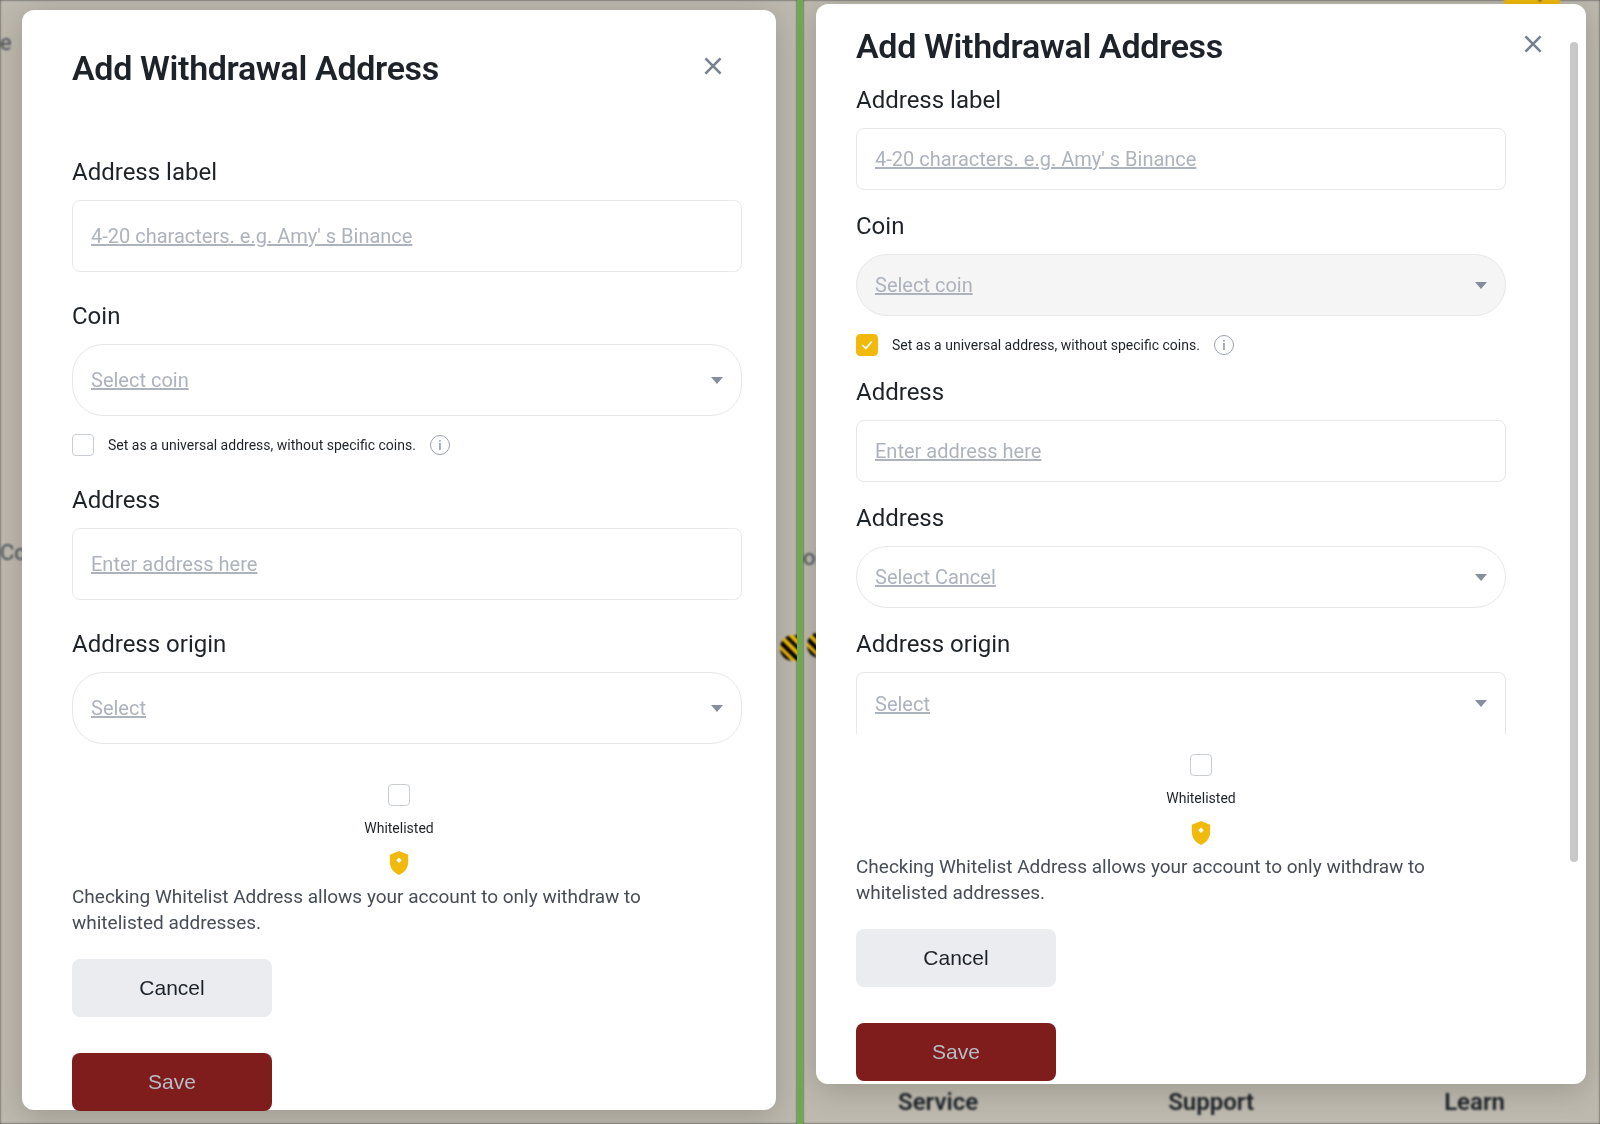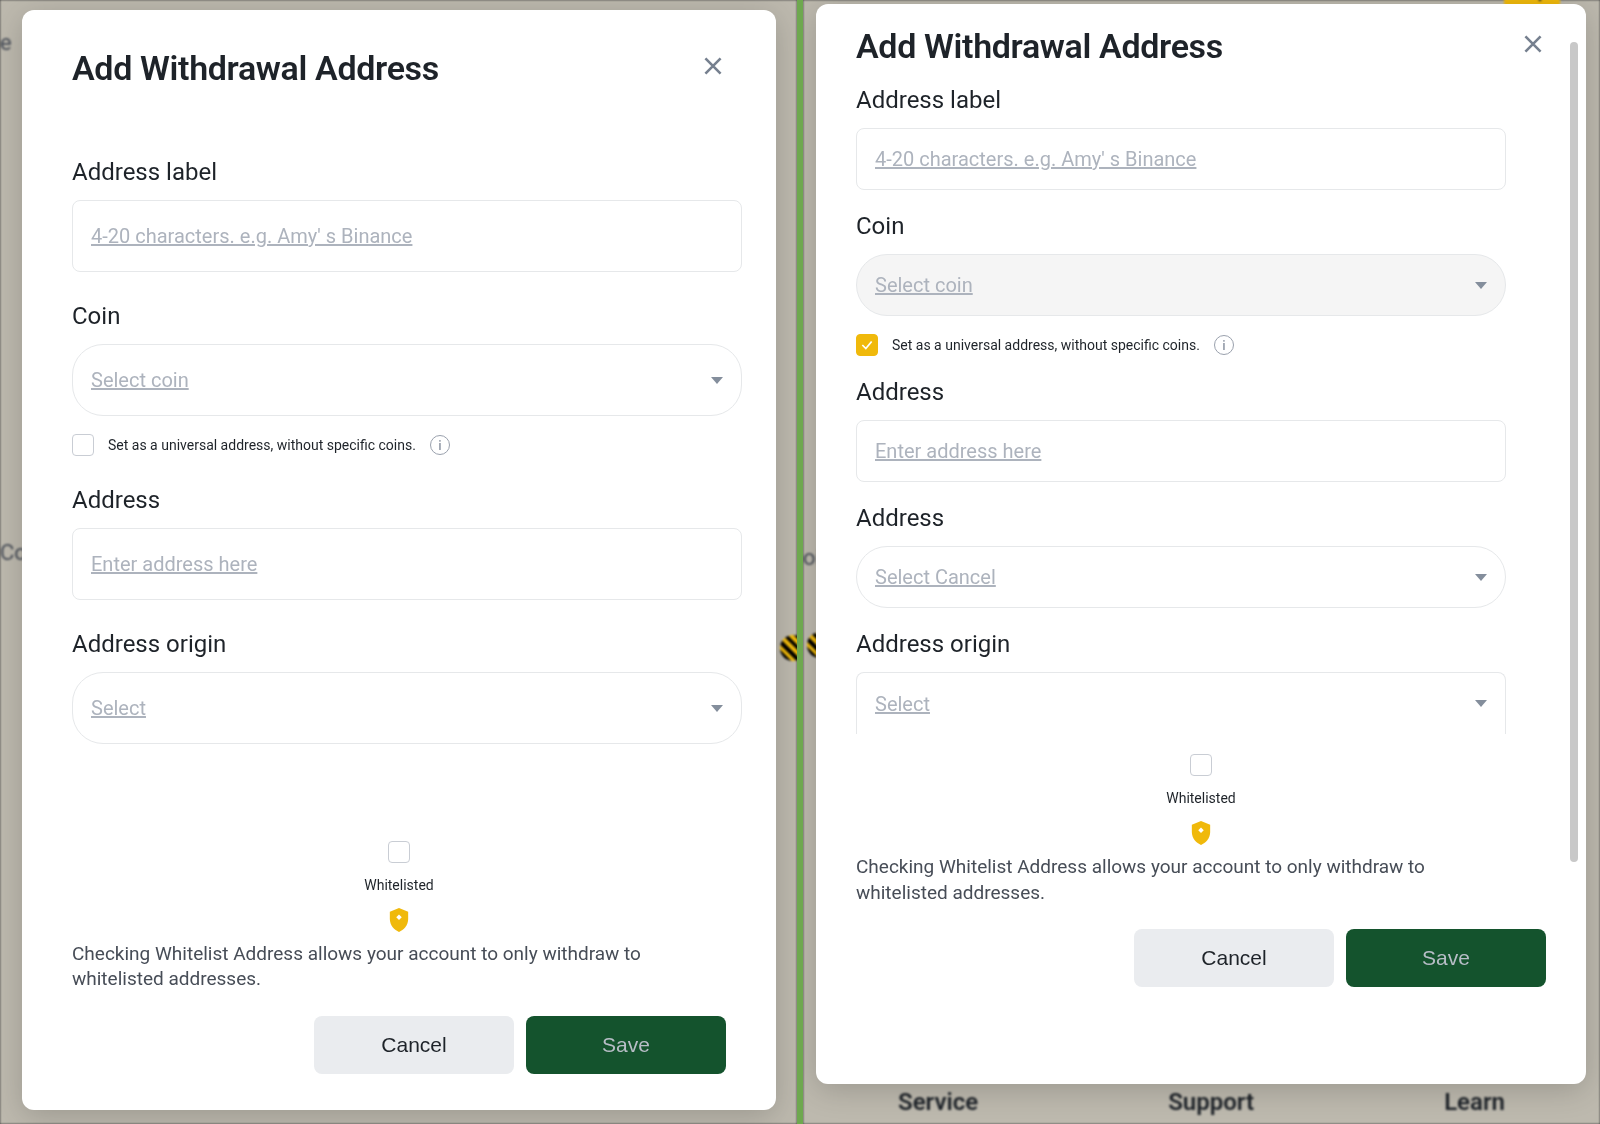--- a/index.html
+++ b/index.html
@@ -75,27 +75,27 @@
     width:20px;height:20px;border:1.5px solid #9aa1ad;border-radius:50%;display:flex;align-items:center;justify-content:center;
     font-size:13px;color:#9aa1ad;font-weight:600;flex:none; cursor:pointer;
   }
 
   .whitelist-row { display:flex; align-items:center; gap:14px;flex-direction:column;}
   .shield {
     width:22px;height:26px;
   }
   .hint { margin-top:8px; font-size:19px; color:#474d57; line-height:1.35; max-width:630px;}
 
-  .actions { display:flex; gap:12px; justify-content:flex-end; margin-top:24px;}
+  .actions { display:flex; gap:36px; justify-content:flex-end; margin-top:24px;flex-direction:column;}
   .btn {
     width:200px; height:58px; border:none; border-radius:8px; font-size:21px; font-weight:500;
     display:flex; align-items:center; justify-content:center; cursor:pointer;
   }
   .btn.cancel { background:#eaecef; color:#1e2329; }
-  .btn.save { background:#14532d; color:#b7bdc6; cursor:default;}
+  .btn.save { background:#7f1d1d; color:#b7bdc6; cursor:default;}
 
   .modal.right .scrollbar {
     position:absolute; right:8px; top:38px; width:8px; height:820px; background:#c8c8c8; border-radius:4px;
   }
 
   .modal.left .bottom-block { margin-top:auto; padding-top:40px;}
   .modal.right .bottom-block { margin-top:20px; }
 </style>
 </head>
 <body>

